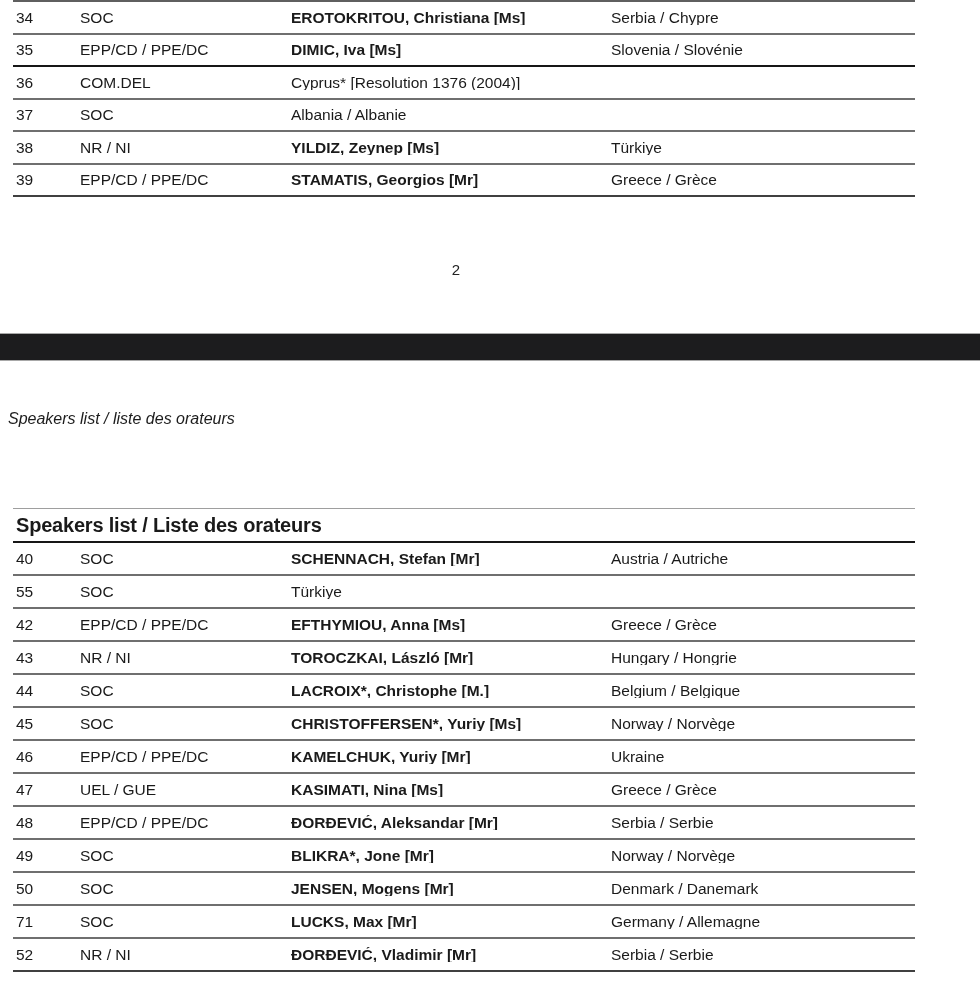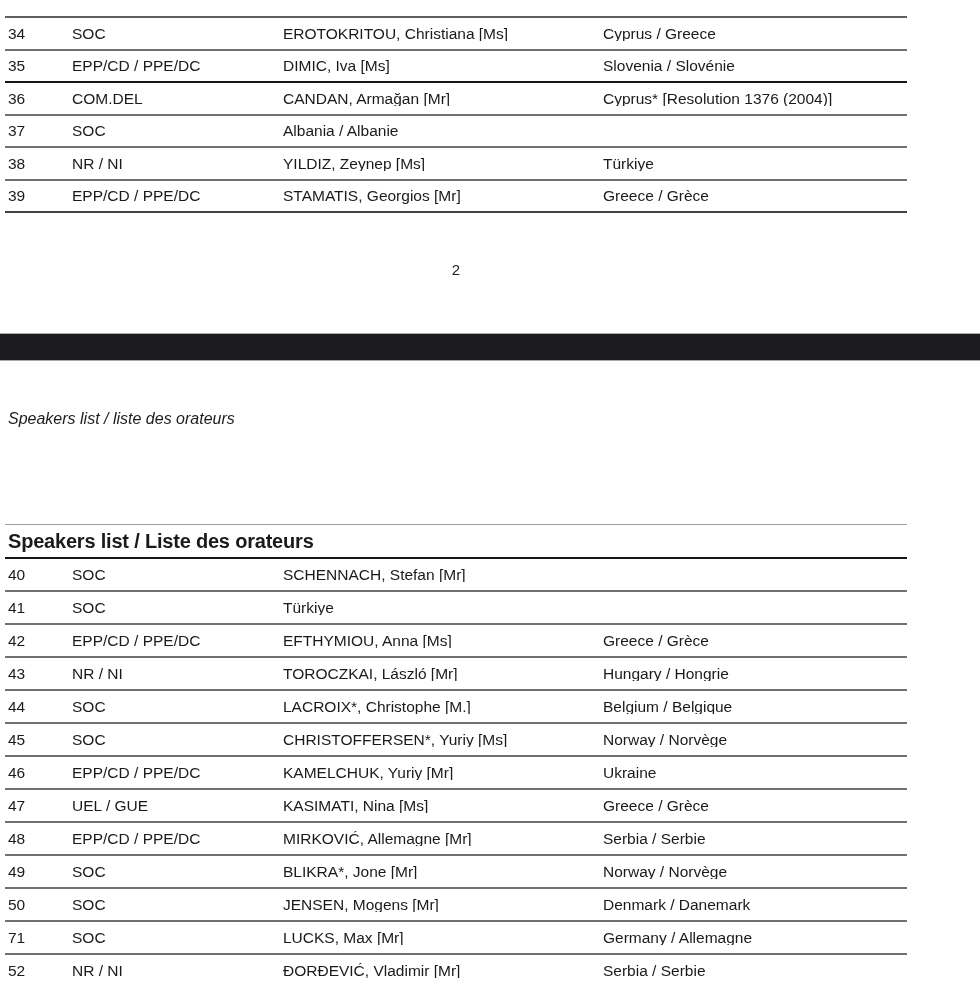--- a/index.html
+++ b/index.html
@@ -5,39 +5,39 @@
   html, body { margin: 0; padding: 0; background: #ffffff; }
   body {
     width: 980px; height: 981px; position: relative; overflow: hidden;
     font-family: "Liberation Sans", "DejaVu Sans", sans-serif;
     color: #1a1a1a;
     -webkit-font-smoothing: antialiased;
   }
   .abs { position: absolute; }
 
   
-  .roster { left: 5px; width: 902px; margin-top: 16px; }
+  .roster { left: 13px; width: 902px; }
   #table-top { top: 0; border-top: 2px solid #5f5f5f; }
   #table-bottom { top: 508px; }
 
   .row {
     display: flex; align-items: center; box-sizing: border-box;
     font-size: 15.5px; line-height: 1;
     border-bottom: 2px solid #6f6f6f;
     background: #ffffff;
   }
   #table-top .row { height: 32.5px; }
   #table-bottom .row { height: 33px; }
   .row.line-dark  { border-bottom: 2.5px solid #161616; }
   .row.line-light { border-bottom: 2px solid #404040; }
 
   .cell { white-space: nowrap; overflow: hidden; }
   .c1 { width: 67px;  padding-left: 3px; box-sizing: border-box; }
   .c2 { width: 211px; }
-  .c3 { width: 320px; }
+  .c3 { width: 320px; font-weight: bold; }
   .c4 { flex: 1; }
 
   
   .section-header {
     box-sizing: border-box; height: 35px;
     border-top: 1.5px solid #9e9e9e;
     border-bottom: 2.5px solid #161616;
     display: flex; align-items: center;
     font-weight: bold; font-size: 20px; letter-spacing: -0.2px;
     padding-left: 3px; background: #ffffff;
@@ -65,32 +65,31 @@
   }
 </style>
 </head>
 <body>
 
 <div class="abs roster" id="table-top">
   <div class="row line-normal">
       <div class="cell c1">34</div>
       <div class="cell c2">SOC</div>
       <div class="cell c3">EROTOKRITOU, Christiana [Ms]</div>
-      <div class="cell c4">Cyprus / Greece</div>
+      <div class="cell c4">Serbia / Chypre</div>
     </div>
     <div class="row line-dark">
       <div class="cell c1">35</div>
       <div class="cell c2">EPP/CD / PPE/DC</div>
       <div class="cell c3">DIMIC, Iva [Ms]</div>
       <div class="cell c4">Slovenia / Slovénie</div>
     </div>
     <div class="row line-normal">
       <div class="cell c1">36</div>
       <div class="cell c2">COM.DEL</div>
-      <div class="cell c3">CANDAN, Armağan [Mr]</div>
       <div class="cell c4">Cyprus* [Resolution 1376 (2004)]</div>
     </div>
     <div class="row line-normal">
       <div class="cell c1">37</div>
       <div class="cell c2">SOC</div>
       <div class="cell c4">Albania / Albanie</div>
     </div>
     <div class="row line-normal">
       <div class="cell c1">38</div>
       <div class="cell c2">NR / NI</div>
@@ -112,23 +111,24 @@
 <div class="abs" id="doc-subtitle">Speakers list / liste des orateurs</div>
 
 <div class="abs roster" id="table-bottom">
   <div class="section-header">
     <span>Speakers list / Liste des orateurs</span>
   </div>
   <div class="row line-normal">
       <div class="cell c1">40</div>
       <div class="cell c2">SOC</div>
       <div class="cell c3">SCHENNACH, Stefan [Mr]</div>
+      <div class="cell c4">Austria / Autriche</div>
     </div>
     <div class="row line-normal">
-      <div class="cell c1">41</div>
+      <div class="cell c1">55</div>
       <div class="cell c2">SOC</div>
       <div class="cell c4">Türkiye</div>
     </div>
     <div class="row line-normal">
       <div class="cell c1">42</div>
       <div class="cell c2">EPP/CD / PPE/DC</div>
       <div class="cell c3">EFTHYMIOU, Anna [Ms]</div>
       <div class="cell c4">Greece / Grèce</div>
     </div>
     <div class="row line-normal">
@@ -157,21 +157,21 @@
     </div>
     <div class="row line-normal">
       <div class="cell c1">47</div>
       <div class="cell c2">UEL / GUE</div>
       <div class="cell c3">KASIMATI, Nina [Ms]</div>
       <div class="cell c4">Greece / Grèce</div>
     </div>
     <div class="row line-normal">
       <div class="cell c1">48</div>
       <div class="cell c2">EPP/CD / PPE/DC</div>
-      <div class="cell c3">MIRKOVIĆ, Allemagne [Mr]</div>
+      <div class="cell c3">ĐORĐEVIĆ, Aleksandar [Mr]</div>
       <div class="cell c4">Serbia / Serbie</div>
     </div>
     <div class="row line-normal">
       <div class="cell c1">49</div>
       <div class="cell c2">SOC</div>
       <div class="cell c3">BLIKRA*, Jone [Mr]</div>
       <div class="cell c4">Norway / Norvège</div>
     </div>
     <div class="row line-normal">
       <div class="cell c1">50</div>

